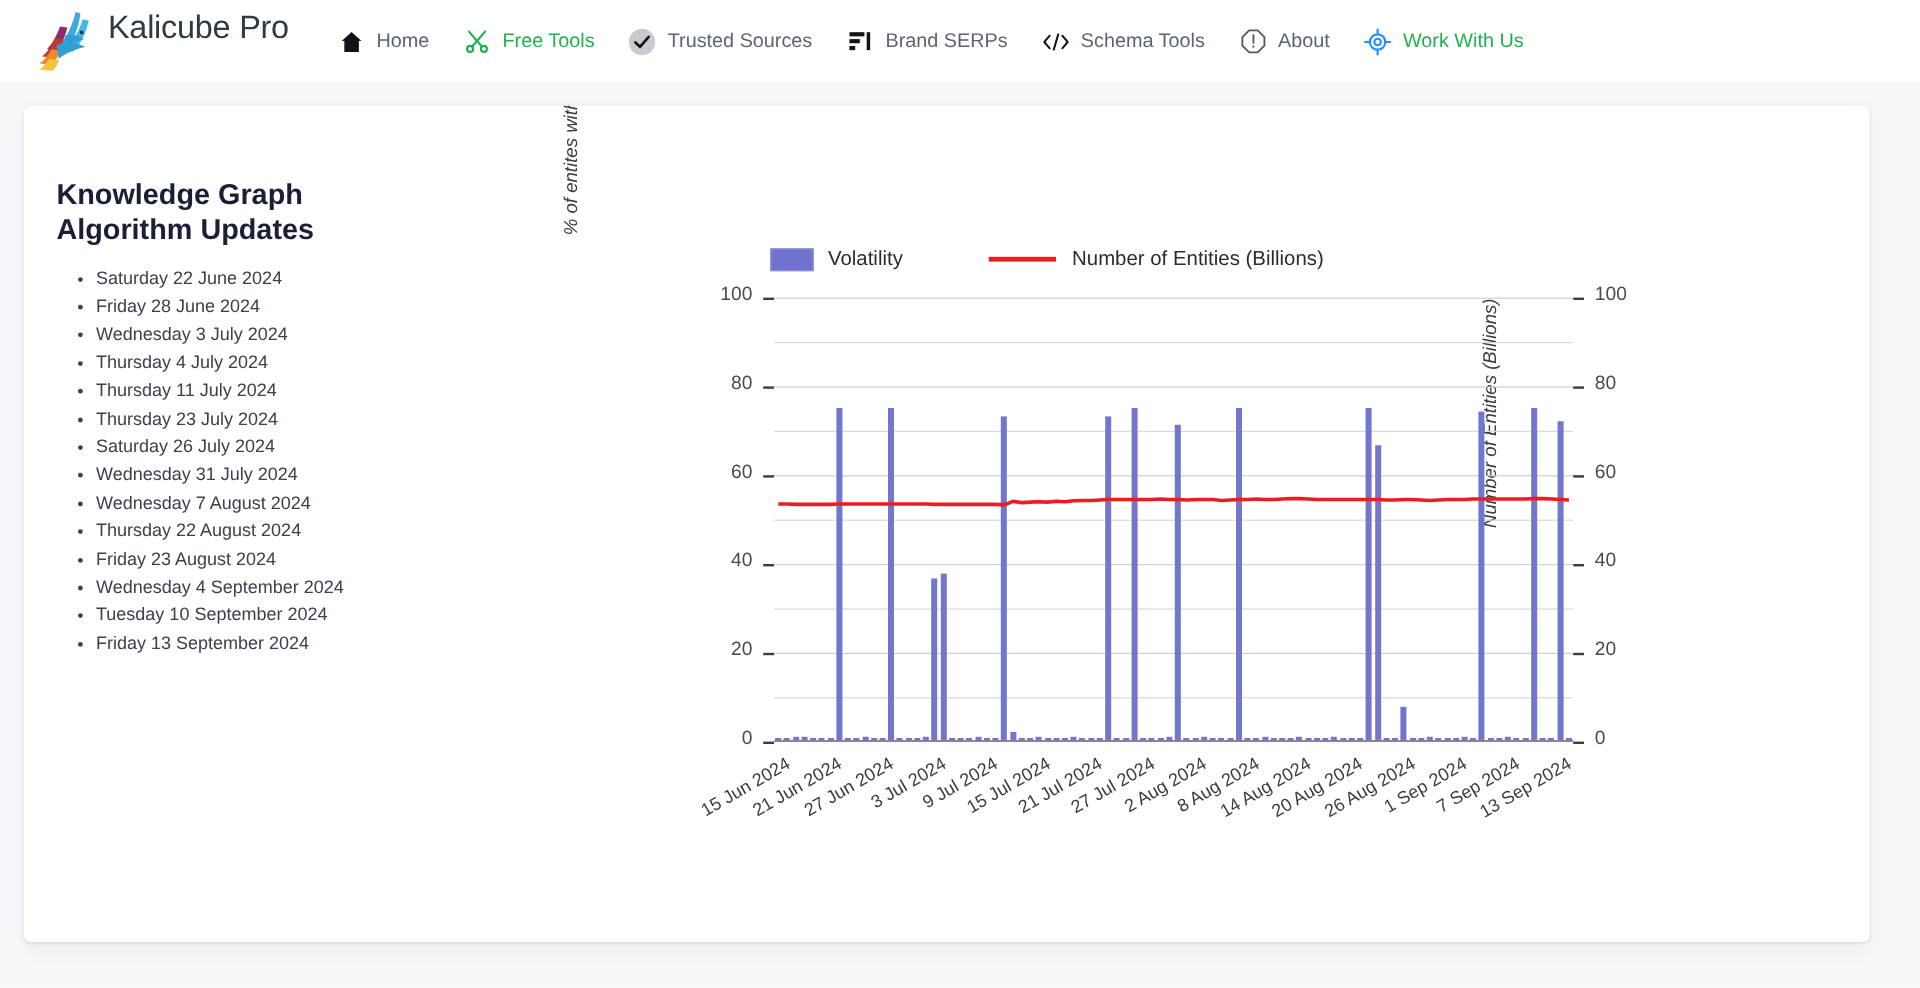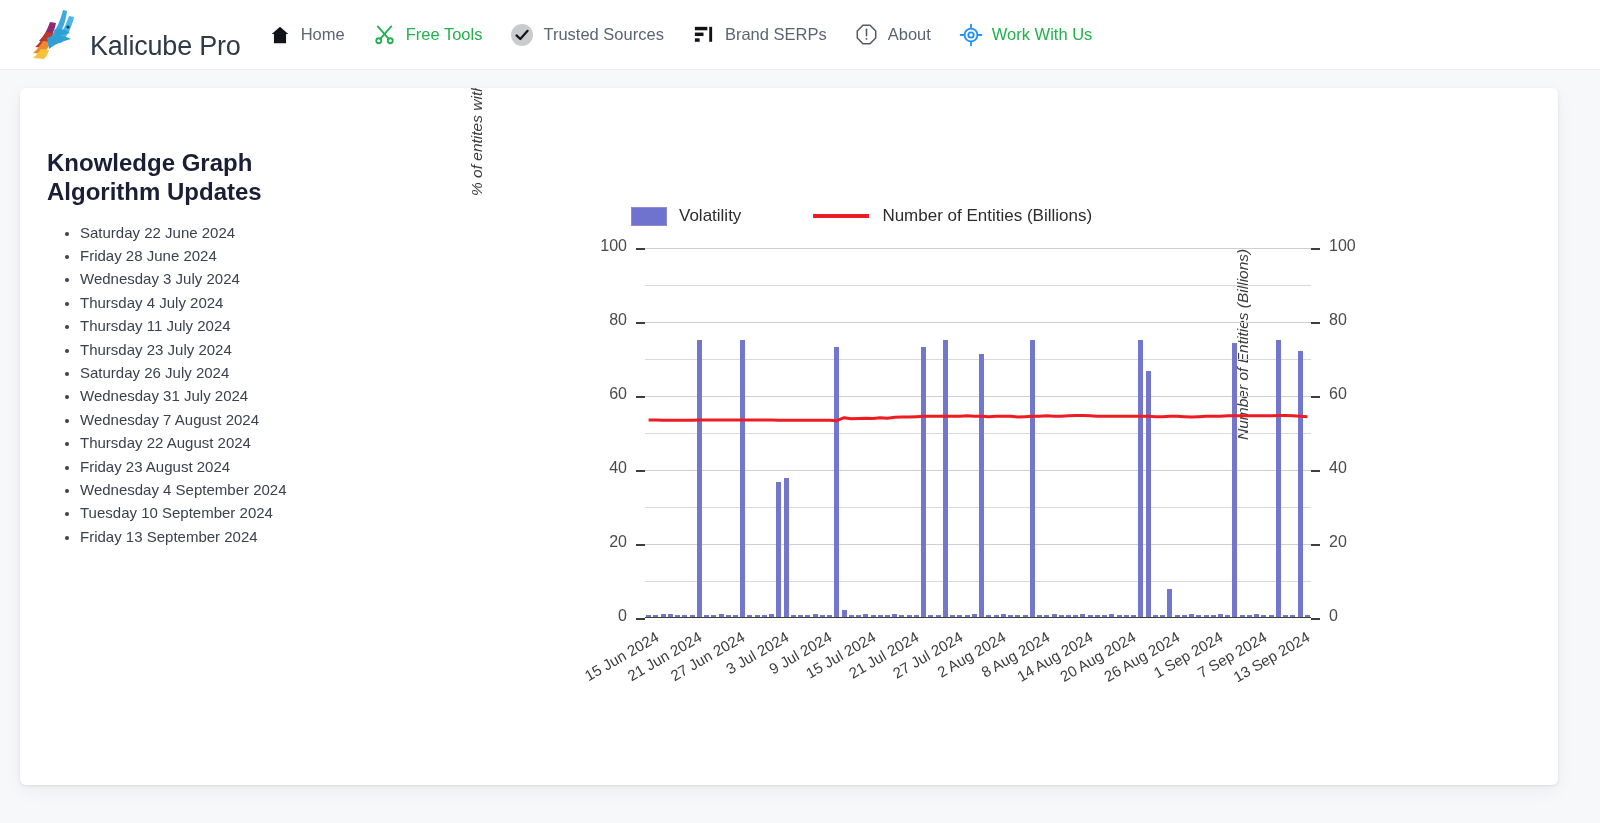--- a/index.html
+++ b/index.html
@@ -13,21 +13,21 @@
 
   
   #topnav {
     height: 70px;
     background: #ffffff;
     display: flex;
     align-items: center;
     padding: 0 26px 0 30px;
     border-bottom: 1px solid #eceef1;
   }
-  #brand { display: flex; align-items: flex-end; gap: 8px; margin-right: 13px; }
+  #brand { display: flex; align-items: flex-start; gap: 8px; margin-right: 26px; }
   #brand-mark { width: 52px; height: 54px; flex: none; }
   #brand-name {
     font-size: 27px; color: #2e3a47; letter-spacing: -0.2px;
     font-family: "Liberation Sans", sans-serif; font-weight: 400;
   }
   .navitem {
     display: flex; align-items: center; gap: 9px;
     padding: 6px 14px; cursor: pointer; white-space: nowrap;
   }
   .navlabel { font-size: 16.5px; color: #5b6472; }
@@ -56,21 +56,21 @@
   #date-list li {
     font-size: 15px; color: #3b414f; line-height: 23.4px; padding: 0;
   }
   #date-list li::marker { color: #3b414f; font-size: 13px; }
 
   
   #chartcol { position: relative; flex: 1; }
 
   
   #legend {
-    position: absolute; left: 141px; top: 118px;
+    position: absolute; left: 152px; top: 118px;
     display: flex; align-items: flex-end; gap: 0;
   }
   .leg { display: flex; align-items: center; }
   #leg-swatch {
     width: 36px; height: 19px; background: #6f73cd;
     border: 1px solid #8a8dcf; margin-right: 12px;
   }
   #leg-line-wrap { width: 56px; display:flex; align-items:center; margin-right: 13px; }
   #leg-line { width: 56px; height: 4px; background: #ee1b22; }
   .leglabel { font-size: 17px; color: #2c2c2c; }
@@ -180,20 +180,30 @@
       <svg width="23" height="23" viewBox="0 0 24 24">
         <rect x="3" y="4" width="13" height="3.6" fill="#111318"></rect>
         <rect x="3" y="10" width="9" height="3.6" fill="#111318"></rect>
         <rect x="3" y="16" width="5" height="3.6" fill="#111318"></rect>
         <rect x="18" y="4" width="3" height="15.6" fill="#111318"></rect>
       </svg>
     </span>
     <span class="navlabel">Brand SERPs</span>
   </div>
 
+  <div class="navitem">
+    <span class="navicon">
+      <svg width="30" height="22" viewBox="0 0 32 24" fill="none" stroke="#111318" stroke-width="2.2" stroke-linecap="round" stroke-linejoin="round">
+        <path d="M9 5 L3 12 L9 19"></path>
+          <path d="M23 5 L29 12 L23 19"></path>
+          <path d="M18.5 3.5 L13.5 20.5"></path>
+      </svg>
+    </span>
+    <span class="navlabel">Schema Tools</span>
+  </div>
 
   <div class="navitem">
     <span class="navicon">
       <svg width="23" height="23" viewBox="0 0 24 24" fill="none" stroke="#55595f" stroke-width="1.6">
         <path d="M8.3 2.4 H15.7 L21.6 8.3 V15.7 L15.7 21.6 H8.3 L2.4 15.7 V8.3 Z"></path>
         <path d="M12 6.6 V13.2" stroke-linecap="round"></path>
         <circle cx="12" cy="16.6" r="0.95" fill="#55595f" stroke="none"></circle>
       </svg>
     </span>
     <span class="navlabel">About</span>

